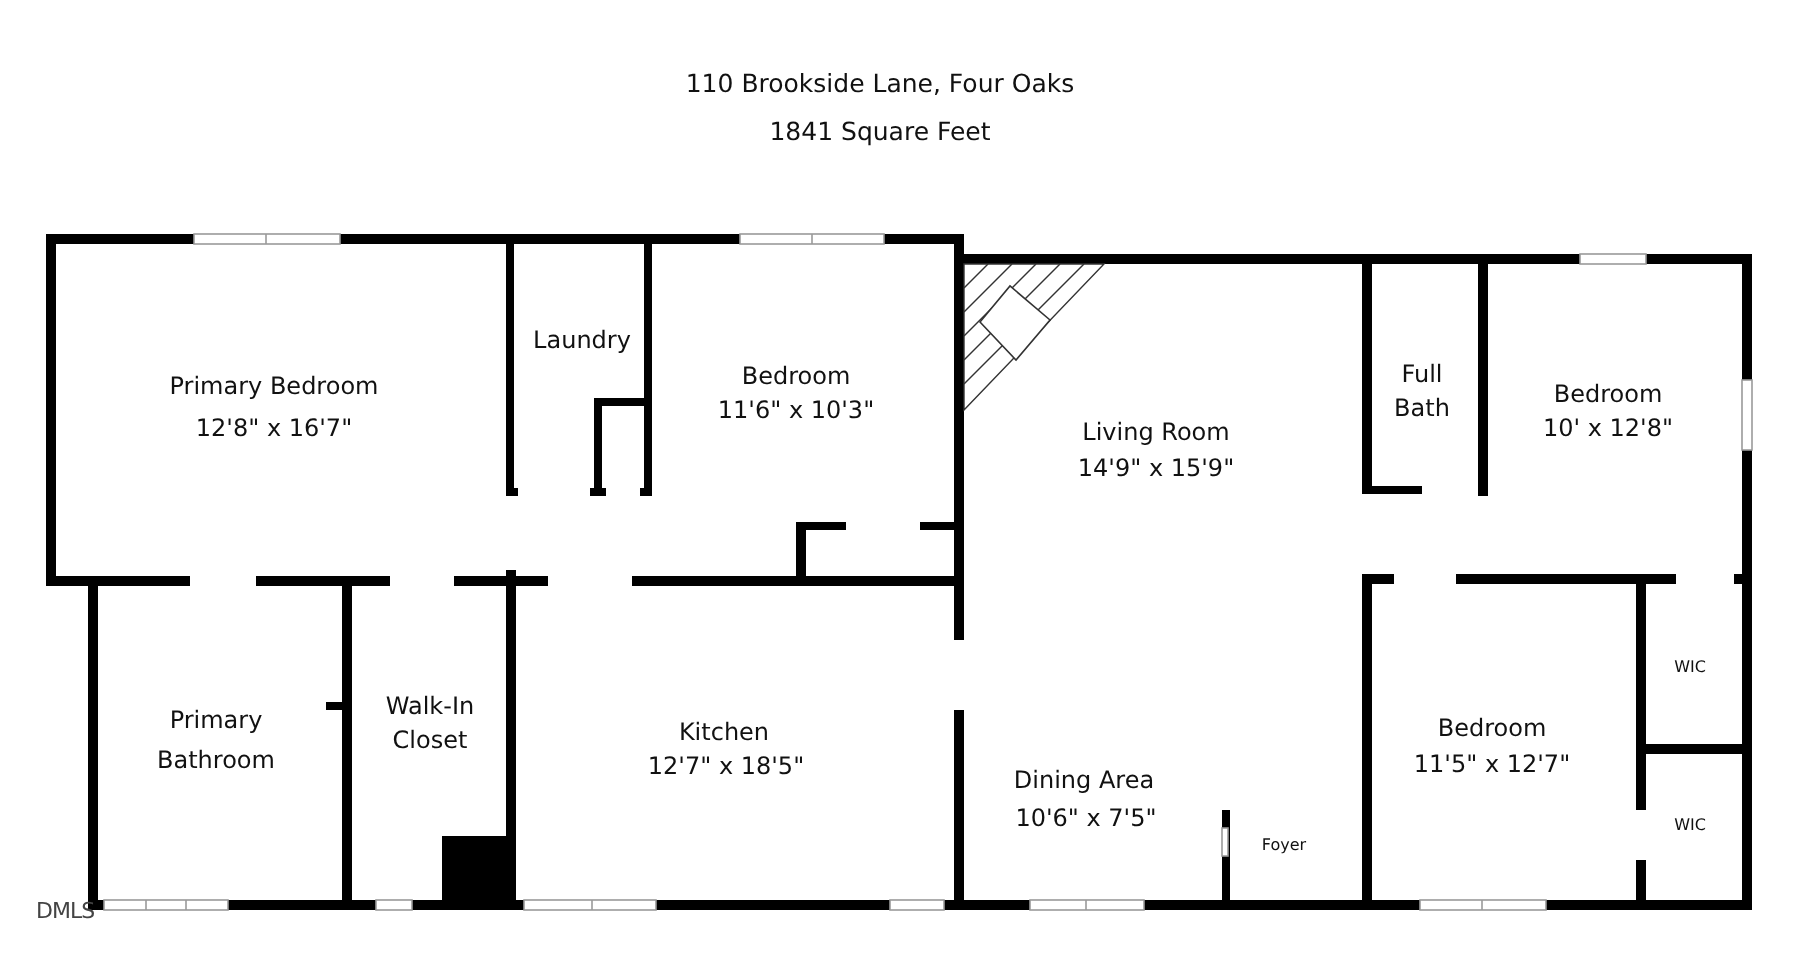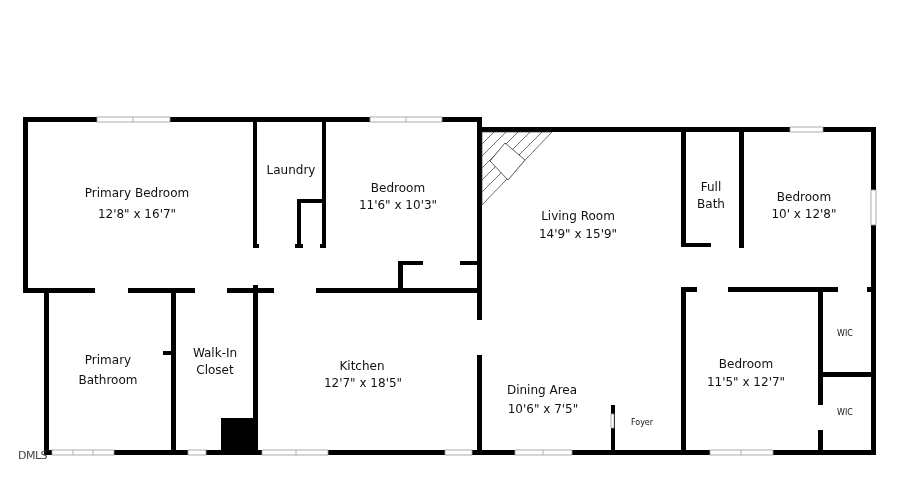--- a/index.html
+++ b/index.html
@@ -12,20 +12,22 @@
   .room-label { font-family: "DejaVu Sans", sans-serif; font-size: 12px; fill: #111; text-anchor: middle; }
   .room-dim { font-family: "DejaVu Sans", sans-serif; font-size: 12px; fill: #111; text-anchor: middle; }
   .small-label { font-family: "DejaVu Sans", sans-serif; font-size: 8px; fill: #111; text-anchor: middle; }
   .hatch { stroke: #333; stroke-width: 0.7; fill: none; }
   .watermark { position: absolute; left: 2px; top: 449px; font-size: 11px; color: #444; letter-spacing: -0.5px; font-family: "DejaVu Sans", sans-serif; margin-left: 16px; }
 </style>
 </head>
 <body>
 
 <div class="header">
+  <div class="line">110 Brookside Lane, Four Oaks</div>
+  <div class="line">1841 Square Feet</div>
 </div>
 
 <svg width="900" height="477" viewBox="0 0 900 477">
 
   <g>
 
     <rect class="wall" x="23" y="117" width="459" height="5"></rect>
 
     <rect class="wall" x="23" y="117" width="5" height="176"></rect>
 

